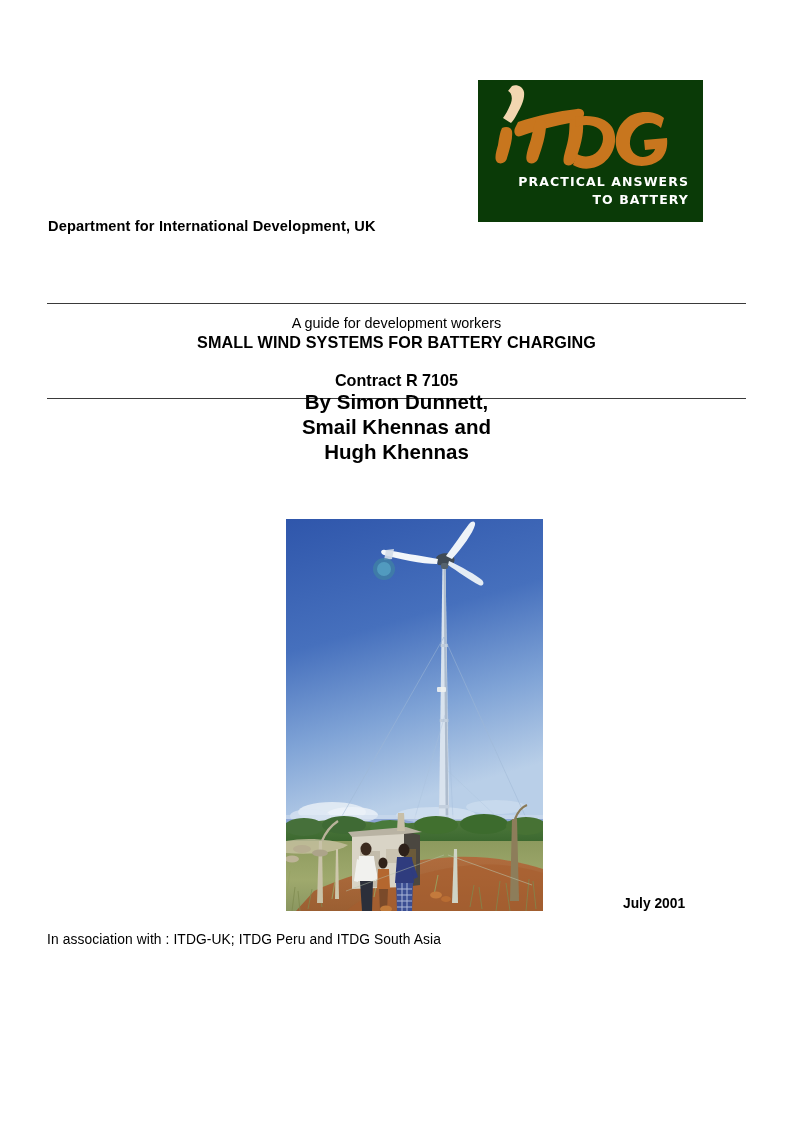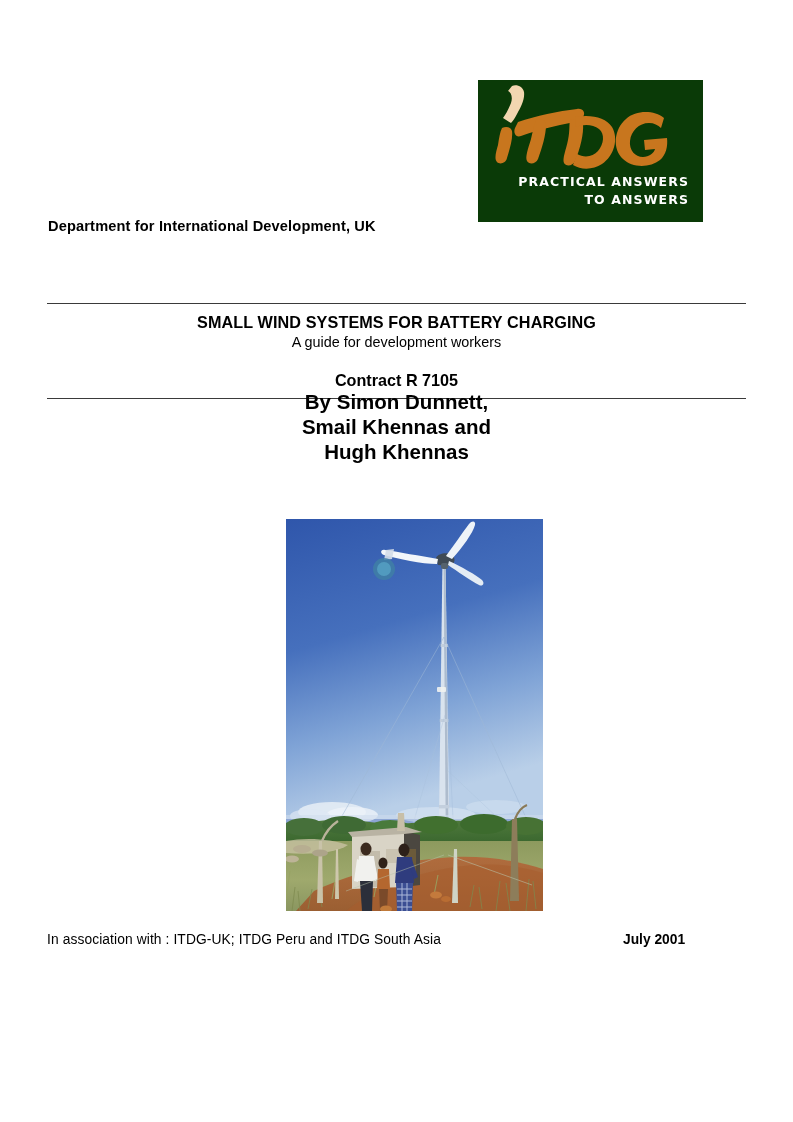--- a/index.html
+++ b/index.html
@@ -119,21 +119,21 @@
     left: 47px;
     top: 932px;
     font-size: 13.8px;
     font-weight: normal;
     white-space: nowrap;
     letter-spacing: 0.1px;
   }
   #footer-date {
     position: absolute;
     left: 623px;
-    top: 932px;
+    top: 896px;
     font-size: 13.8px;
     font-weight: bold;
     white-space: nowrap;
   }
 </style>
 </head>
 <body>
 
 <div id="logo-box">
   <svg id="logo-mark" viewBox="0 0 225 95">
@@ -147,28 +147,28 @@
     <path d="M58 40 C63 38 68 40 68 45 C68 55 64 68 60 79 C58 84 51 85 49 81 C47 77 50 69 53 59 C55 51 56 44 58 40 Z" fill="#c8761e"></path>
 
     <path d="M92 40 C98 38 104 39 105 44 C106 53 102 70 97 81 C95 86 88 87 86 83 C84 79 88 70 90 60 C92 51 91 44 92 40 Z" fill="#c8761e"></path>
     <path d="M97 37 C112 34 128 37 134 47 C141 59 136 76 124 84 C115 90 103 90 95 85 L99 74 C106 78 115 77 120 71
              C126 64 127 54 121 49 C115 44 105 44 98 47 Z" fill="#c8761e"></path>
 
     <path d="M186 38 C176 30 158 30 148 39 C136 49 134 69 145 79 C154 88 172 88 182 80 C188 75 190 66 189 58
              L166 60 L167 70 L177 69 C176 73 171 77 165 77 C157 77 151 70 152 61 C153 51 161 43 171 43 C176 43 180 45 183 48 Z" fill="#c8761e"></path>
   </svg>
   <div class="logo-tagline" id="logo-tagline-1">PRACTICAL ANSWERS</div>
-  <div class="logo-tagline" id="logo-tagline-2">TO ANSWERS</div>
+  <div class="logo-tagline" id="logo-tagline-2">TO BATTERY</div>
 </div>
 
 <div id="dept-line">Department for International Development, UK</div>
 
 <div id="title-block">
+  <div id="doc-subtitle">A guide for development workers</div>
   <div id="doc-title">SMALL WIND SYSTEMS FOR BATTERY CHARGING</div>
-  <div id="doc-subtitle">A guide for development workers</div>
   <div id="doc-contract">Contract R 7105</div>
 </div>
 
 <div id="authors-block">
   <span class="author-line">By Simon Dunnett,</span>
   <span class="author-line">Smail Khennas and</span>
   <span class="author-line">Hugh Khennas</span>
 </div>
 
 <div id="photo-frame">

